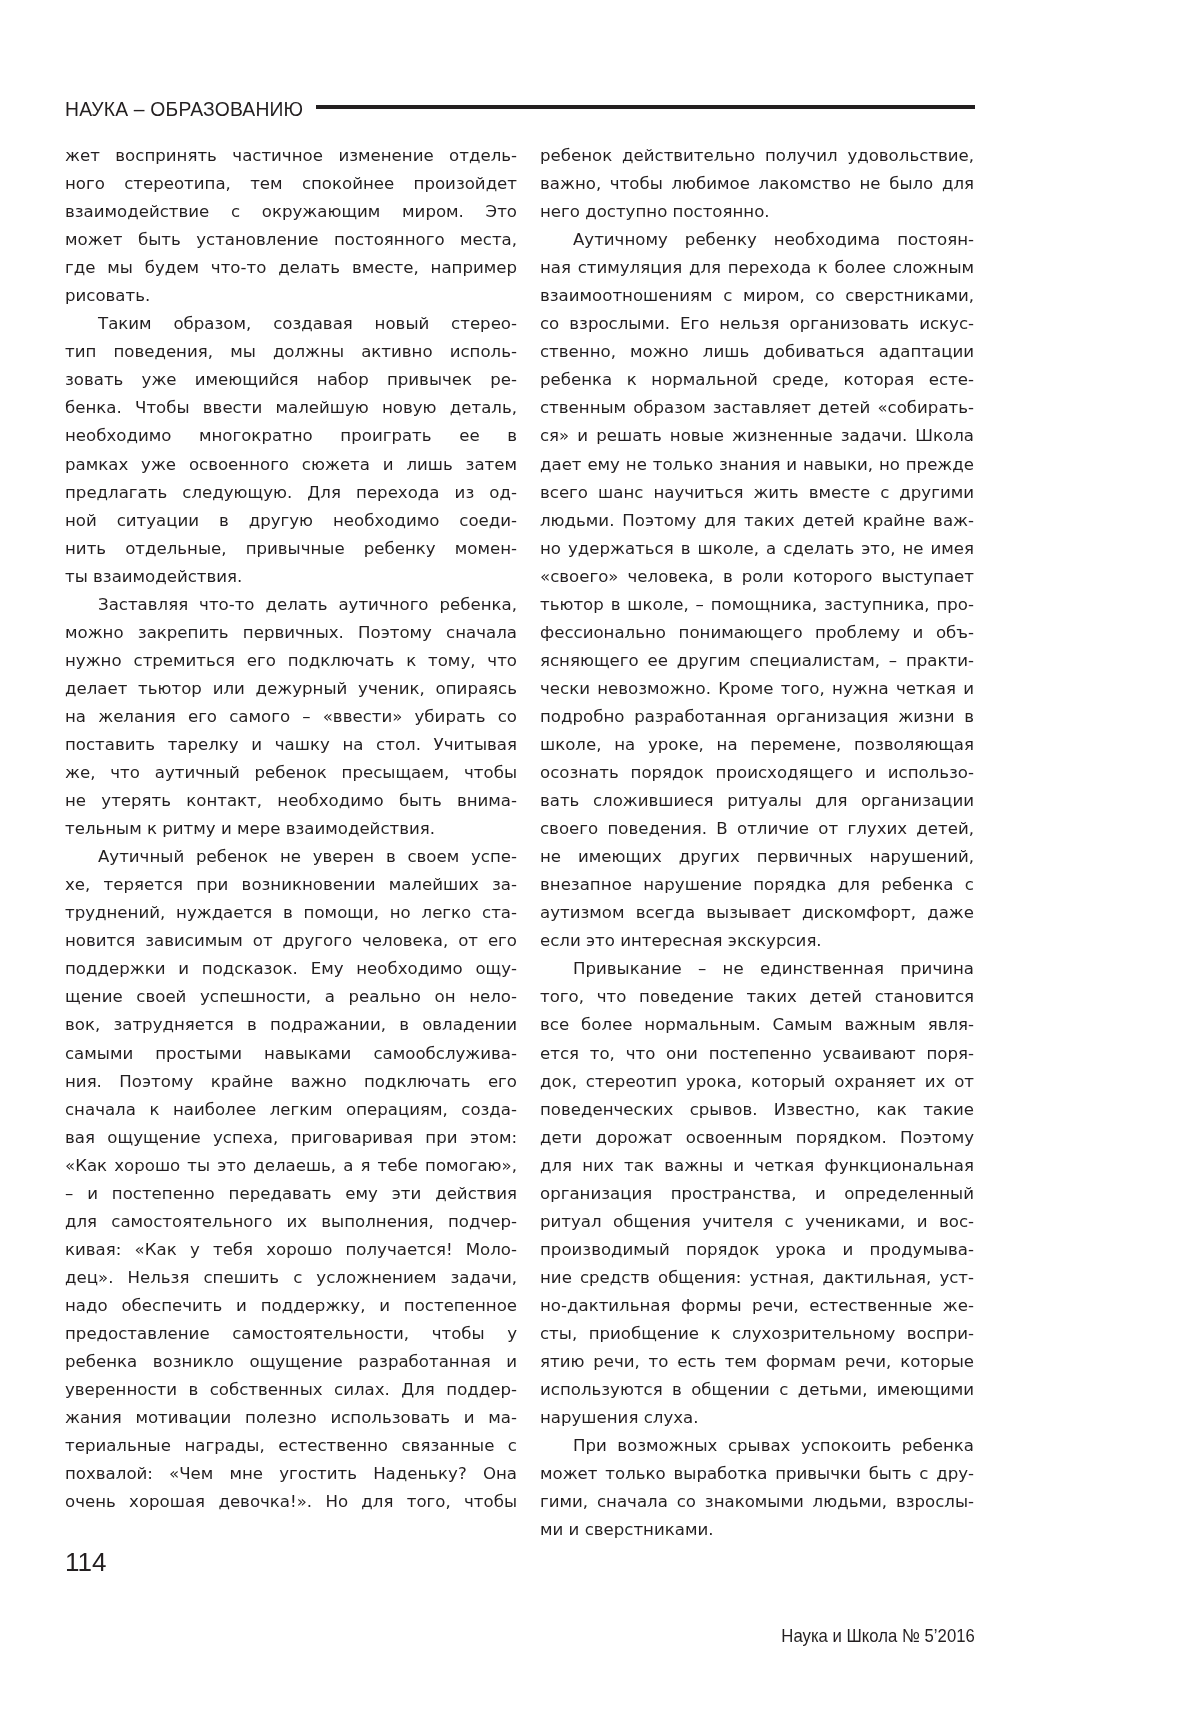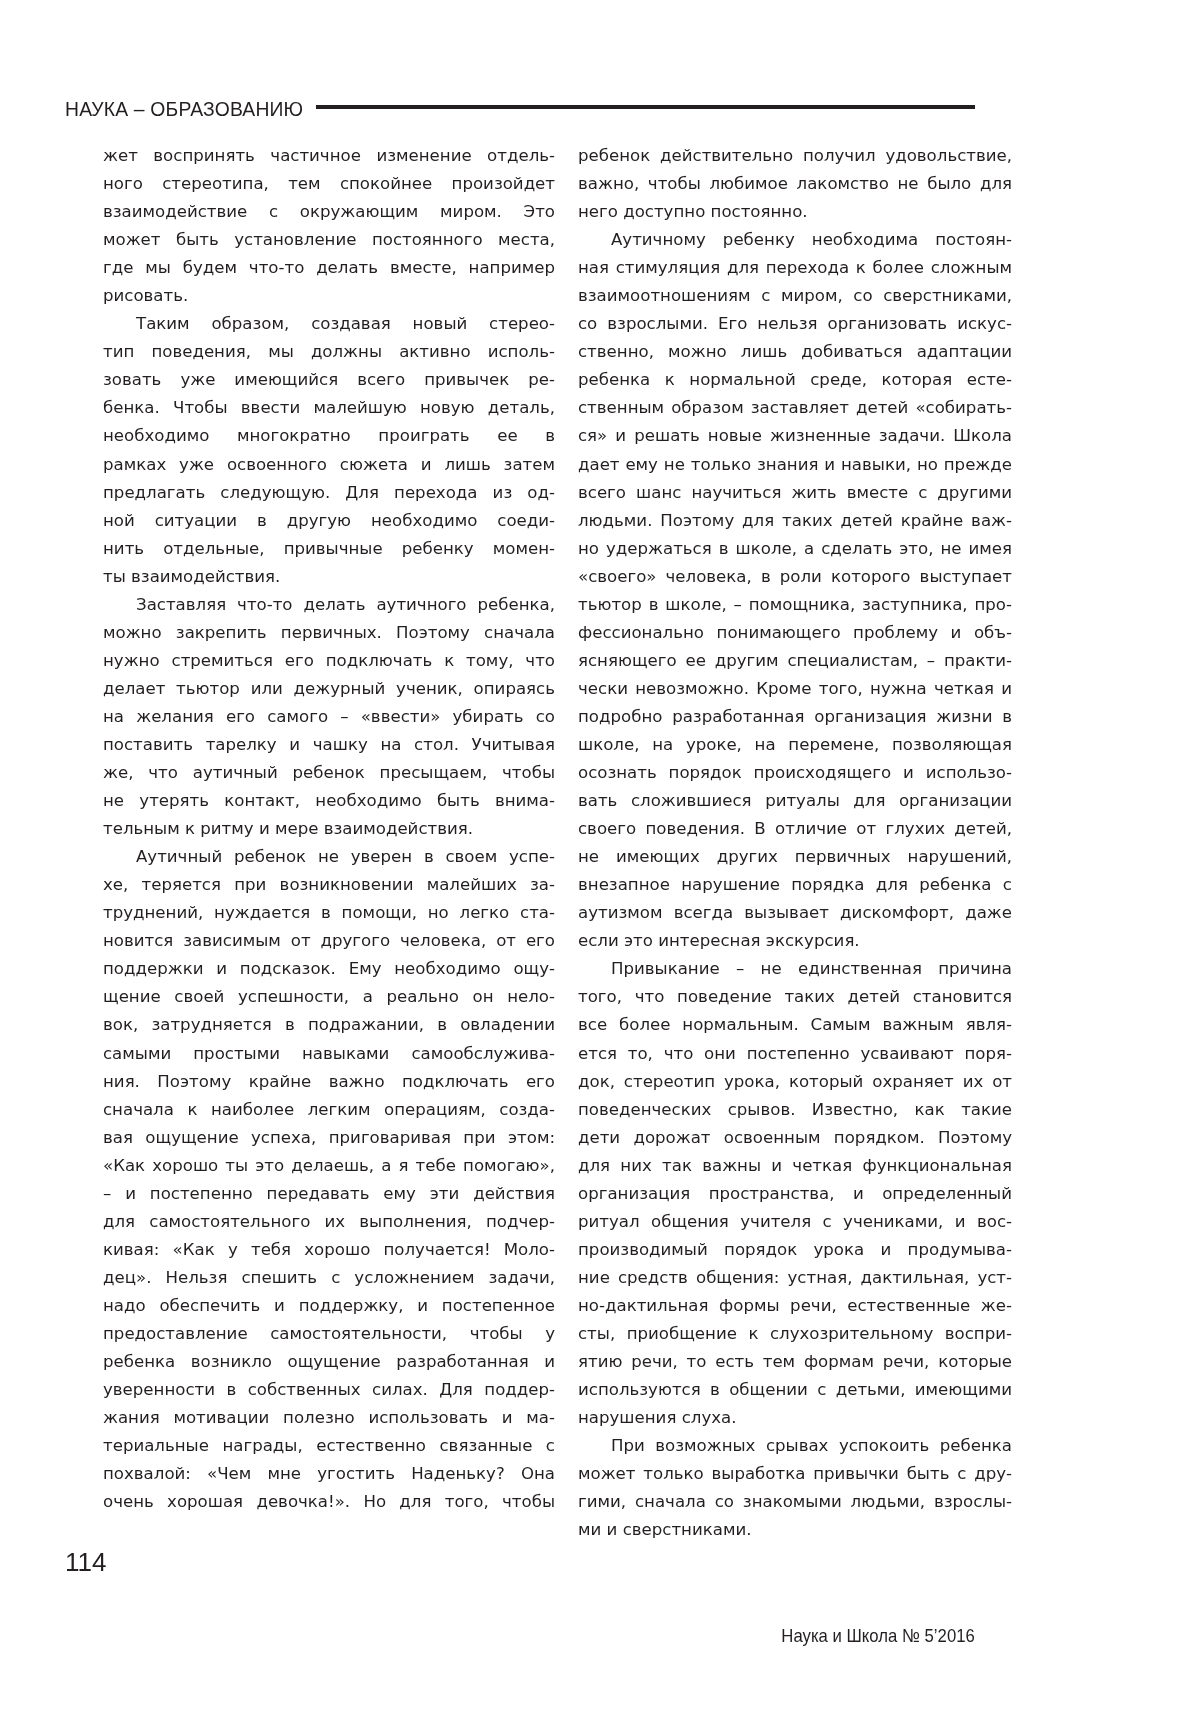--- a/index.html
+++ b/index.html
@@ -1,21 +1,21 @@
 <!DOCTYPE html>
 <html><head>
 <meta charset="utf-8">
 <style>
   html, body { margin: 0; padding: 0; background: #ffffff; }
   body { width: 1181px; height: 1713px; position: relative; overflow: hidden;
          font-family: "DejaVu Sans", sans-serif; color: #231f20; }
   .header { position: absolute; left: 65px; top: 96px; width: 910px; height: 24px; display: flex; align-items: center; }
   .header-title { font-family: "Liberation Sans", sans-serif; font-size: 21px; letter-spacing: 0.2px; line-height: 21px; white-space: nowrap; transform: scaleX(0.92); transform-origin: left bottom; margin-right: -14px; }
   .header-rule { flex: 1; height: 4px; background: #231f20; margin-left: 6px; margin-bottom: 3px; }
-  .col { position: absolute; top: 142px; width: 452px; margin-left: 38px; }
+  .col { position: absolute; top: 142px; width: 452px; }
   .col-left { left: 65px; }
   .col-right { left: 540px; width: 434px; }
   .line { font-size: 16.6px; line-height: 28.05px; height: 28.05px; white-space: nowrap; text-align: justify; text-align-last: justify; }
   .line.last { text-align-last: left; }
   .line.indent { padding-left: 33px; }
   .footer-page { position: absolute; left: 65px; top: 1547px; font-family: "Liberation Sans", sans-serif; font-size: 26px; }
   .footer-journal { position: absolute; right: 206px; top: 1625px; font-family: "Liberation Sans", sans-serif; font-size: 19px; transform: scaleX(0.88); transform-origin: right top; white-space: nowrap; }
 </style>
 </head>
 <body>
@@ -27,21 +27,21 @@
 
 <div class="col col-left" id="col-left">
     <div class="line">жет воспринять частичное изменение отдель-</div>
     <div class="line">ного стереотипа, тем спокойнее произойдет</div>
     <div class="line">взаимодействие с окружающим миром. Это</div>
     <div class="line">может быть установление постоянного места,</div>
     <div class="line">где мы будем что-то делать вместе, например</div>
     <div class="line last">рисовать.</div>
     <div class="line indent">Таким образом, создавая новый стерео-</div>
     <div class="line">тип поведения, мы должны активно исполь-</div>
-    <div class="line">зовать уже имеющийся всего привычек ре-</div>
+    <div class="line">зовать уже имеющийся набор привычек ре-</div>
     <div class="line">бенка. Чтобы ввести малейшую новую деталь,</div>
     <div class="line">необходимо многократно проиграть ее в</div>
     <div class="line">рамках уже освоенного сюжета и лишь затем</div>
     <div class="line">предлагать следующую. Для перехода из од-</div>
     <div class="line">ной ситуации в другую необходимо соеди-</div>
     <div class="line">нить отдельные, привычные ребенку момен-</div>
     <div class="line last">ты взаимодействия.</div>
     <div class="line indent">Заставляя что-то делать аутичного ребенка,</div>
     <div class="line">можно закрепить первичных. Поэтому сначала</div>
     <div class="line">нужно стремиться его подключать к тому, что</div>

